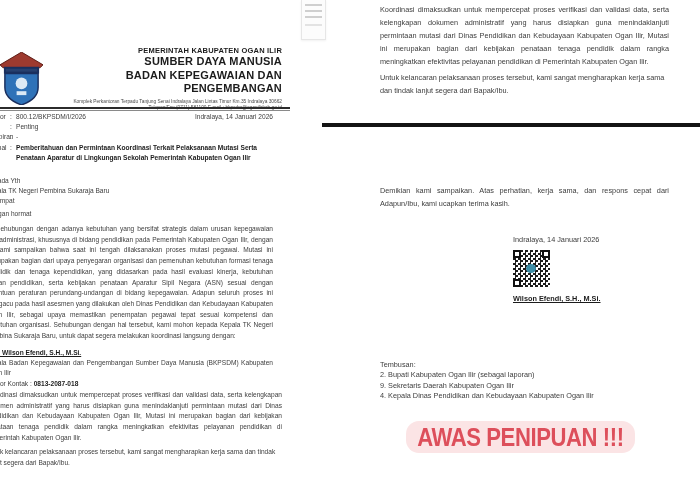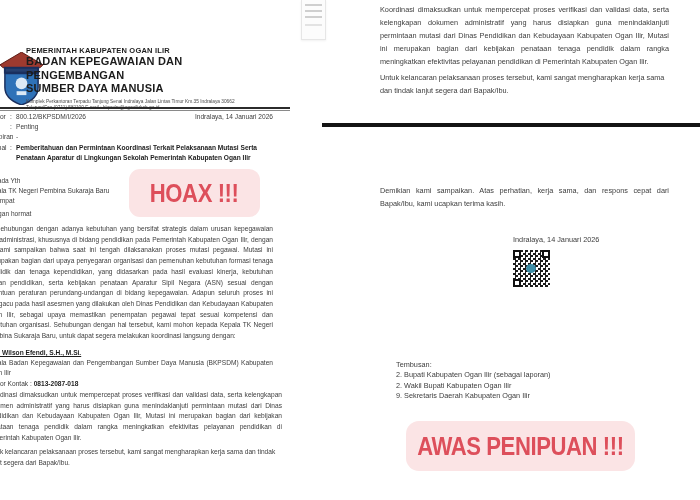--- a/index.html
+++ b/index.html
@@ -1,21 +1,21 @@
 <!DOCTYPE html>
 <html><head>
 <meta charset="utf-8">
 <style>
   html,body{margin:0;padding:0;background:#fff;}
   #screen{position:relative;width:700px;height:500px;background:#fff;overflow:hidden;
           font-family:"Liberation Sans",sans-serif;color:#3d3d3d;}
   
   .page-left{position:absolute;left:0;top:0;width:292px;height:500px;overflow:hidden;background:#fff;}
   .pl-inner{position:absolute;left:-14px;top:0;width:304px;height:500px;}
-  .letterhead{position:absolute;left:40px;top:46px;width:256px;text-align:left;}
+  .letterhead{position:absolute;left:40px;top:46px;width:256px;text-align:right;}
   .lh-gov{font-size:7.5px;font-weight:bold;color:#1c1c1c;letter-spacing:.2px;}
   .lh-agency{font-size:11px;font-weight:bold;color:#1c1c1c;line-height:13.5px;letter-spacing:.2px;}
   .lh-addr{font-size:4.8px;color:#4a4a4a;line-height:6.5px;margin-top:3px;}
   .lh-rule{position:absolute;left:0;top:107px;width:304px;border-top:2px solid #2b2b2b;border-bottom:1px solid #8a8a8a;height:1px;}
   .logo{position:absolute;left:14px;top:52px;width:43px;height:53px;}
   .meta{position:absolute;left:0;top:112px;width:287px;font-size:6.6px;line-height:10.2px;}
   .meta-row{display:flex;}
   .meta-label{width:24px;flex:none;}
   .meta-colon{width:6px;flex:none;}
   .meta-val{flex:1;}
@@ -27,36 +27,36 @@
   .p1{position:absolute;left:0;top:224px;width:287px;text-indent:10px;}
   .contact-block{position:absolute;left:0;top:348px;width:287px;font-size:6.6px;line-height:10.2px;}
   .c-name{font-weight:bold;color:#1c1c1c;text-decoration:underline;}
   .c-phone{font-weight:bold;color:#1c1c1c;}
   .p2L{position:absolute;left:0;top:390px;width:296px;}
   .p3L{position:absolute;left:0;top:447px;width:296px;text-align:left;}
   
   .stamp{position:absolute;background:#fbe4e5;border-radius:11px;display:flex;align-items:center;justify-content:center;}
   .stamp span{color:#dd4f5b;font-weight:bold;font-size:26px;white-space:nowrap;transform:scaleX(.85);letter-spacing:-.5px;}
   .stamp-hoax{left:129px;top:169px;width:131px;height:48px;}
-  .stamp-awas{left:406px;top:421px;width:229px;height:50px;border-radius:13px;}
+  .stamp-awas{left:406px;top:421px;width:229px;height:32px;border-radius:13px;}
   
   .page-right{position:absolute;left:295px;top:0;width:405px;height:500px;background:#fff;}
   .rp-para{position:absolute;left:85px;width:289px;font-size:7.3px;line-height:13px;text-align:justify;}
   .rp-p2{top:3px;}
   .rp-p3{top:71px;text-align:left;}
   .rp-divider{position:absolute;left:27px;top:123px;width:378px;height:3.5px;background:#141414;}
   .rp-closing{top:184px;}
   .sig{position:absolute;left:218px;top:234px;width:170px;font-size:7.3px;line-height:11px;}
   .qr{width:37px;height:37px;margin:5px 0 6px 0;position:relative;
       background:repeating-conic-gradient(#1b1b1b 0% 25%,#fff 0% 50%) 0 0/5px 5px;}
   .qr .finder{position:absolute;width:8px;height:8px;border:2px solid #111;background:#fff;box-sizing:border-box;}
   .qr .f-tl{left:0;top:0;} .qr .f-tr{right:0;top:0;} .qr .f-bl{left:0;bottom:0;}
   .qr .dot{position:absolute;left:13px;top:14px;width:10px;height:9px;background:#3d8fa8;border-radius:50%;}
   .sig-name{font-weight:bold;color:#1c1c1c;text-decoration:underline;}
-  .tembusan{position:absolute;left:85px;top:360px;width:300px;font-size:7.3px;line-height:10.4px;margin-left:16px;}
+  .tembusan{position:absolute;left:85px;top:360px;width:300px;font-size:7.3px;line-height:10.4px;}
   
   .thumb{position:absolute;left:6px;top:0px;width:23px;height:39px;background:#fcfcfc;
          border:1px solid #e6e6e6;border-top:none;box-shadow:0 1px 2px rgba(0,0,0,.06);}
   .thumb i{display:block;height:2px;background:#cfcfcf;margin:4px 3px 0 3px;}
   .thumb i.last{background:#e3e3e3;margin-top:6px;}
 </style>
 </head>
 <body>
 
 <div id="screen">
@@ -68,22 +68,22 @@
         <polygon points="22,0 44,13 41,16 3,16 0,13" fill="#9e3a2f" stroke="#5e1f18" stroke-width="1"></polygon>
         <rect x="4" y="15" width="36" height="7" fill="#1a2f5e"></rect>
         <rect x="6" y="17" width="32" height="3" fill="#27406f"></rect>
         <path d="M5,22 h34 v14 c0,9 -8,15 -17,18 c-9,-3 -17,-9 -17,-18 z" fill="#2f72b8" stroke="#1a2f5e" stroke-width="1.5"></path>
         <circle cx="22" cy="32" r="6" fill="#dce9f5"></circle>
         <rect x="17" y="40" width="10" height="4" fill="#dce9f5"></rect>
       </svg>
 
       <div class="letterhead">
         <div class="lh-gov">PEMERINTAH KABUPATEN OGAN ILIR</div>
+        <div class="lh-agency">SUMBER DAYA MANUSIA</div>
         <div class="lh-agency">BADAN KEPEGAWAIAN DAN PENGEMBANGAN</div>
-        <div class="lh-agency">SUMBER DAYA MANUSIA</div>
         <div class="lh-addr">Komplek Perkantoran Terpadu Tanjung Senai Indralaya Jalan Lintas Timur Km.35 Indralaya 30662</div>
         <div class="lh-addr" style="margin-top:0;">Telepon/Fax (0711) 581100  E-mail : bkpsdm@oganilirkab.go.id</div>
       </div>
       <div class="lh-rule"></div>
 
       <div class="meta">
         <div class="meta-row">
           <span class="meta-label">Nomor</span>
           <span class="meta-colon">:</span>
           <span class="meta-val">800.12/BKPSDM/I/2026</span>
@@ -120,55 +120,53 @@
         <div class="c-name">Bpk. Wilson Efendi, S.H., M.Si.</div>
         <div style="text-align:justify;">Kepala Badan Kepegawaian dan Pengembangan Sumber Daya Manusia (BKPSDM) Kabupaten Ogan Ilir</div>
         <div><span>Nomor Kontak : </span><span class="c-phone">0813-2087-018</span></div>
       </div>
 
       <div class="para p2L">Koordinasi dimaksudkan untuk mempercepat proses verifikasi dan validasi data, serta kelengkapan dokumen administratif yang harus disiapkan guna menindaklanjuti permintaan mutasi dari Dinas Pendidikan dan Kebudayaan Kabupaten Ogan Ilir, Mutasi ini merupakan bagian dari kebijakan penataan tenaga pendidik dalam rangka meningkatkan efektivitas pelayanan pendidikan di Pemerintah Kabupaten Ogan Ilir.</div>
       <div class="para p3L">Untuk kelancaran pelaksanaan proses tersebut, kami sangat mengharapkan kerja sama dan tindak lanjut segera dari Bapak/Ibu.</div>
     </div>
   </div>
 
-  <div class="stamp stamp-hoax">
-    <span>HOAX !!!</span>
-  </div>
 
   <div class="page-right">
 
     <div class="thumb">
       <i></i>
         <i></i>
         <i></i>
         <i class="last"></i>
     </div>
 
     <div class="rp-para rp-p2">Koordinasi dimaksudkan untuk mempercepat proses verifikasi dan validasi data, serta kelengkapan dokumen administratif yang harus disiapkan guna menindaklanjuti permintaan mutasi dari Dinas Pendidikan dan Kebudayaan Kabupaten Ogan Ilir, Mutasi ini merupakan bagian dari kebijakan penataan tenaga pendidik dalam rangka meningkatkan efektivitas pelayanan pendidikan di Pemerintah Kabupaten Ogan Ilir.</div>
     <div class="rp-para rp-p3">Untuk kelancaran pelaksanaan proses tersebut, kami sangat mengharapkan kerja sama dan tindak lanjut segera dari Bapak/Ibu.</div>
 
     <div class="rp-divider"></div>
 
-    <div class="rp-para rp-closing">Demikian kami sampaikan. Atas perhatian, kerja sama, dan respons cepat dari Bapak/Ibu, kami ucapkan terima kasih.</div>
+    <div class="rp-para rp-closing">Demikian kami sampaikan. Atas perhatian, kerja sama, dan respons cepat dari Adapun/Ibu, kami ucapkan terima kasih.</div>
 
     <div class="sig">
       <div>Indralaya, 14 Januari 2026</div>
       <div class="qr">
         <span class="finder f-tl"></span>
           <span class="finder f-tr"></span>
           <span class="finder f-bl"></span>
         <span class="dot"></span>
       </div>
+      <div class="sig-name">Wilson Efendi, S.H., M.Si.</div>
     </div>
 
     <div class="tembusan">
       <div>Tembusan:</div>
       <div>2. Bupati Kabupaten Ogan Ilir (sebagai laporan)</div>
-      <div>2. Wakil Bupati Kabupaten Ogan Ilir</div>
       <div>9. Sekretaris Daerah Kabupaten Ogan Ilir</div>
+      <div>4. Kepala Dinas Pendidikan dan Kebudayaan Kabupaten Ogan Ilir</div>
     </div>
   </div>
 
   <div class="stamp stamp-awas">
     <span>AWAS PENIPUAN !!!</span>
   </div>
 
 </div>
 
 </body></html>

